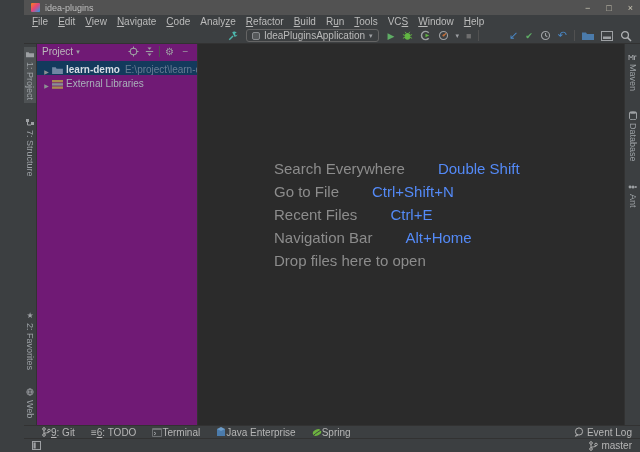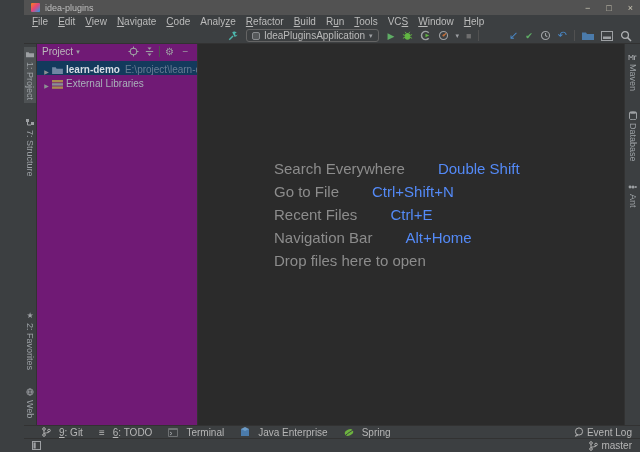--- a/index.html
+++ b/index.html
@@ -72,21 +72,21 @@
   .editor { flex:1 1 auto; background:#2b2b2b; position:relative; min-width:0; }
   .shortcuts { position:absolute; left:76px; top:118px; display:flex; flex-direction:column;
                gap:10px; font-size:15px; }
   .sc-row { display:flex; gap:9px; line-height:13px; white-space:nowrap; }
   .sc-label { color:#8c8c8c; }
   .sc-keys { color:#548af7;margin-left:24px; }
 
   
   .tw-bar { height:13px; border-top:1px solid #323232; display:flex; align-items:center;
             padding:0 8px; gap:16px; font-size:10px; color:#b6b6b6; flex:0 0 auto; }
-  .tw-btn { display:flex; align-items:center; gap:8px; white-space:nowrap; }
+  .tw-btn { display:flex; align-items:center; gap:0; white-space:nowrap; }
   .tw-bar .first { margin-left:10px; }
   .eventlog { margin-left:auto; display:flex; align-items:center; gap:3px; }
 
   
   .statusbar { height:14px; border-top:1px solid #323232; display:flex; align-items:center;
                padding:0 8px; font-size:10px; color:#b6b6b6; flex:0 0 auto; }
   .branch { margin-left:auto; display:flex; align-items:center; gap:3px; }
 
   svg { display:block; }
   u { text-decoration:underline; }

